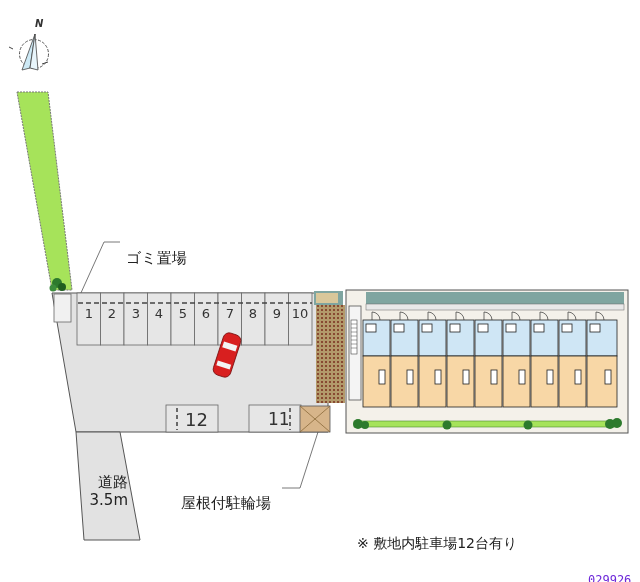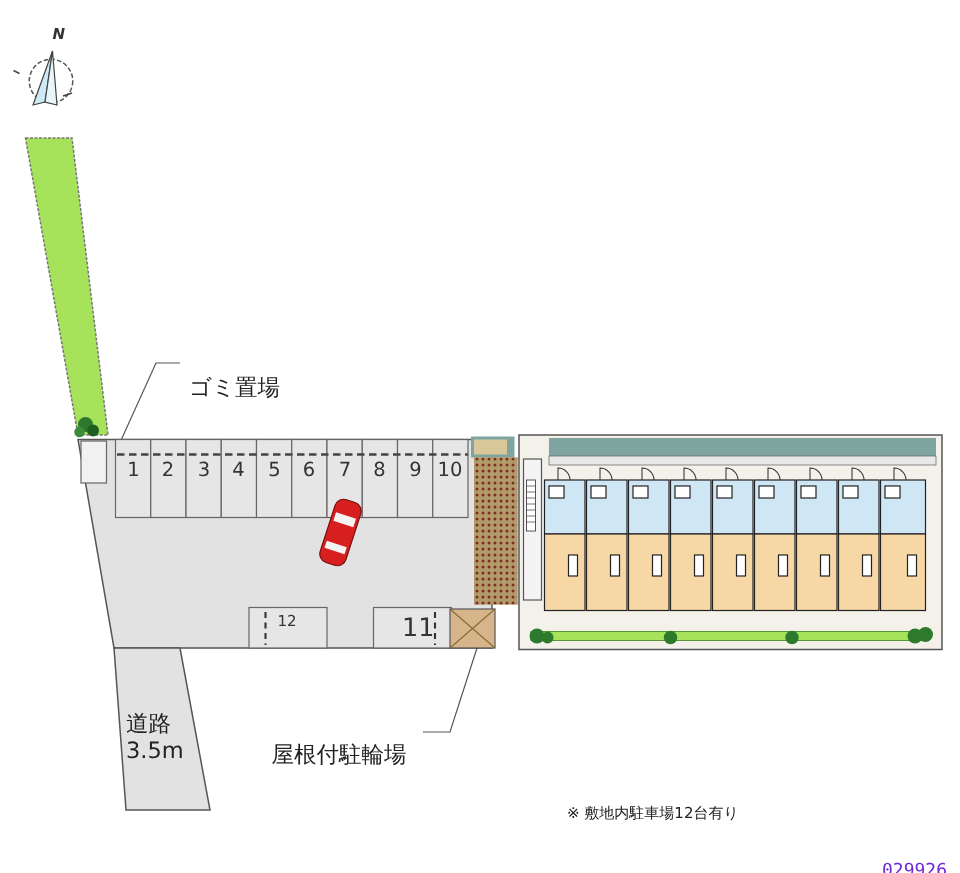--- a/index.html
+++ b/index.html
@@ -1,26 +1,26 @@
 <!DOCTYPE html>
 <html><head>
 <meta charset="utf-8">
 <style>
   html, body { margin: 0; padding: 0; background: #ffffff; }
   body { width: 640px; height: 582px; position: relative; overflow: hidden;
          font-family: "DejaVu Sans", "Liberation Sans", sans-serif; }
   #plan { position: absolute; left: 0; top: 0; width: 640px; height: 582px; }
   .lbl { position: absolute; color: #222; white-space: nowrap; margin-top: 17px; }
   .lbl-gomi { left: 126px; top: 232px; font-size: 15px; }
-  .lbl-road { left: 84px; top: 456px; font-size: 15px; line-height: 18px; text-align: left; width: 44px; }
+  .lbl-road { left: 84px; top: 456px; font-size: 15px; line-height: 18px; text-align: right; width: 44px; }
   .lbl-bike { left: 181px; top: 477px; font-size: 15px; }
-  .lbl-note { left: 378px; top: 518px; font-size: 10px; }
+  .lbl-note { left: 357px; top: 518px; font-size: 14px; }
   .lbl-code { left: 588px; top: 556px; font-size: 12px; font-family: "DejaVu Sans Mono", "Liberation Mono", monospace; color: #6d28d9; }
   .num { position: absolute; font-size: 13px; color: #333; text-align: center; width: 22px; top: 306px; }
-  .num12 { position: absolute; font-size: 10px; color: #333; left: 185px; top: 409px; }
+  .num12 { position: absolute; font-size: 18px; color: #333; left: 185px; top: 409px; }
   .num11 { position: absolute; font-size: 17px; color: #333; left: 268px; top: 409px; }
   .north-n { position: absolute; left: 35px; top: 18px; font-size: 10px; font-style: italic; font-weight: bold; color: #333; }
 </style>
 </head>
 <body>
 
 <svg id="plan" viewBox="0 0 640 582" xmlns="http://www.w3.org/2000/svg">
 
   <g>
     <circle cx="34" cy="54" r="14.5" fill="none" stroke="#555" stroke-width="1" stroke-dasharray="3 1.5"></circle>

